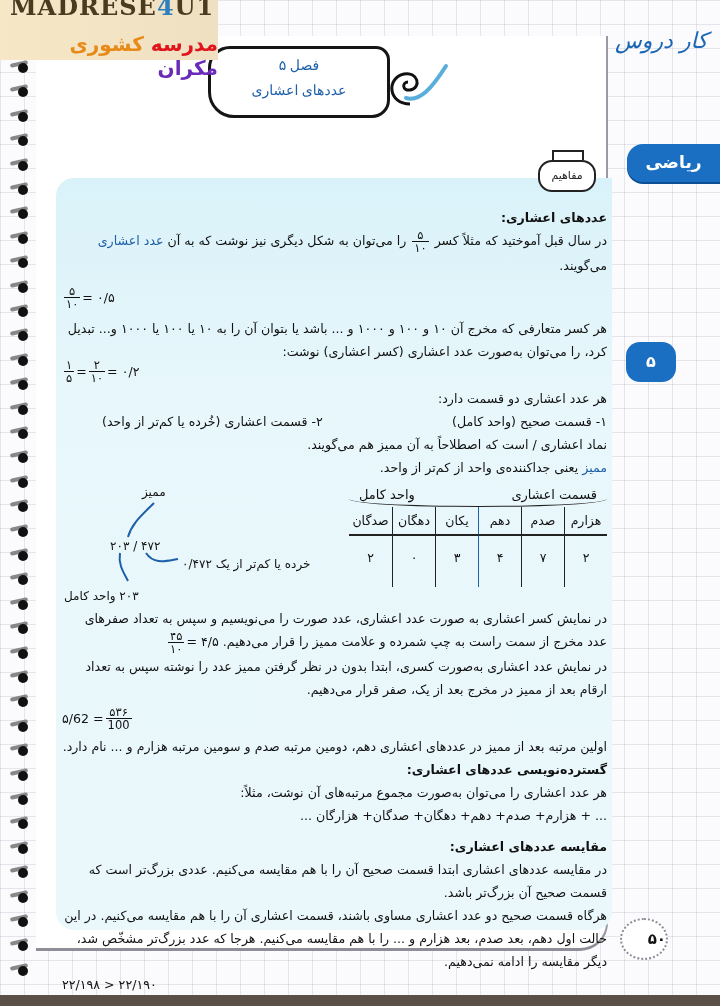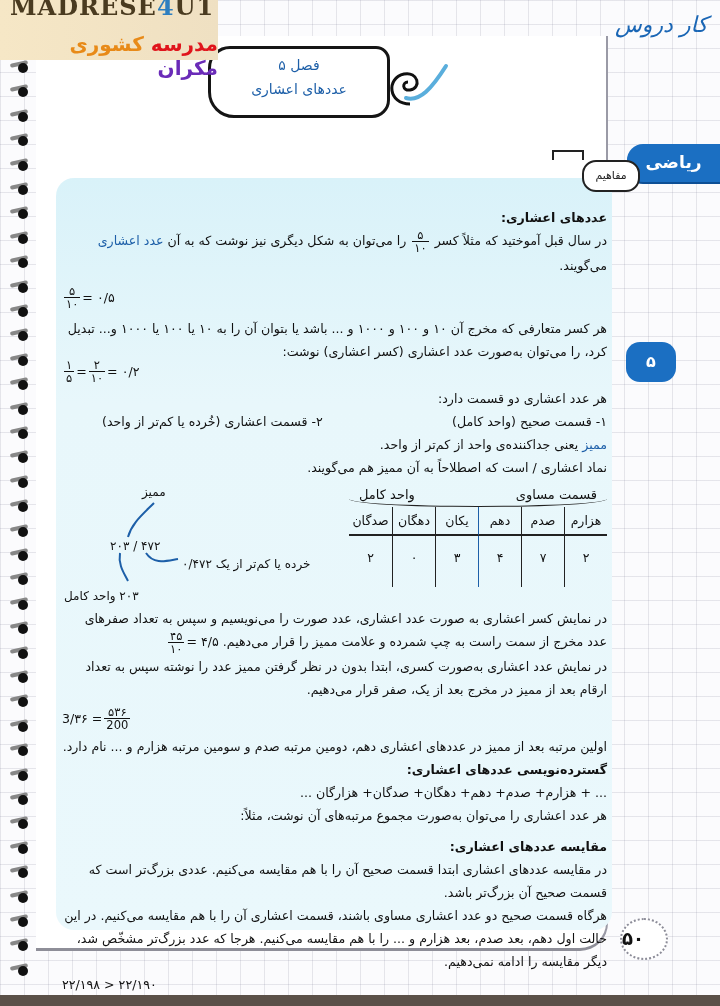--- a/index.html
+++ b/index.html
@@ -29,41 +29,41 @@
   }
   .watermark { position:absolute; left:0; top:0; width:218px; height:60px; background:linear-gradient(90deg,#f6e7c6,#efe0c2); z-index:5; }
   .wm-top { position:absolute; left:10px; top:-8px; font-family:"DejaVu Serif", serif; font-size:24px; font-weight:bold; color:#4a3b20; letter-spacing:1px; }
   .wm-top .four { color:#2e7fc0; }
   .wm-bottom { position:absolute; left:8px; top:32px; font-size:20px; font-weight:bold; direction:rtl; }
   .wm-bottom .w1 { color:#e0151c; } .wm-bottom .w2 { color:#e88a18;margin-top:32px; } .wm-bottom .w3 { color:#6a2bb8; }
 
   .chapter-box {
     position:absolute; left:208px; top:46px; width:176px; height:66px;
     border:3px solid #151515; border-radius:22px 14px 18px 26px; background:#fff;
-    text-align:center; direction:rtl; color:#1d5fa8; z-index:3;
+    text-align:center; direction:rtl; color:#1d5fa8; z-index:3;font-family:Liberation Serif, serif;
   }
   .chapter-num { font-size:14px; margin-top:8px; }
   .chapter-title { font-size:14px; margin-top:8px; }
   .swirl { position:absolute; left:380px; top:58px; width:70px; height:52px; z-index:4; }
 
-  .brand { position:absolute; left:615px; top:12px; font-family:"DejaVu Serif", serif; font-style:italic; font-size:22px; color:#1a66b5; direction:rtl; }
+  .brand { position:absolute; left:615px; top:28px; font-family:"DejaVu Serif", serif; font-style:italic; font-size:22px; color:#1a66b5; direction:rtl; }
   .subject-tab {
     position:absolute; left:627px; top:144px; width:93px; height:38px;
     background:#1b6fc2; border-radius:16px 0 0 16px; color:#fff; font-weight:bold; font-size:17px;
     text-align:center; line-height:36px; direction:rtl; box-shadow:0 2px 0 #0d4f95;
   }
   .chapter-tab {
     position:absolute; left:626px; top:342px; width:50px; height:40px;
     background:#1b6fc2; border-radius:14px; color:#fff; font-weight:bold; font-size:16px;
     text-align:center; line-height:40px;
   }
 
   .jar { position:absolute; left:538px; top:150px; width:58px; height:42px; z-index:4; }
   .jar-lid { position:absolute; left:14px; top:0; width:28px; height:8px; border:2px solid #222; border-bottom:none; background:#fff; }
-  .jar-body { position:absolute; left:0; top:10px; width:54px; height:28px; border:2px solid #222; border-radius:14px; background:#fff; text-align:center; font-size:11px; line-height:28px; color:#222; direction:rtl;margin-left:44px; }
+  .jar-body { position:absolute; left:0; top:10px; width:54px; height:28px; border:2px solid #222; border-radius:14px; background:#fff; text-align:center; font-size:11px; line-height:28px; color:#222; direction:rtl; }
 
   .concept-box {
     position:absolute; left:56px; top:178px; width:556px; height:752px;
     background:linear-gradient(180deg,#d9f2f9 0%,#e8f7fb 30%,#eaf8fc 100%);
     border-radius:18px 0 18px 18px;
   }
   .content { position:absolute; left:62px; top:206px; width:545px; direction:rtl; text-align:right; font-size:12.6px; line-height:23px; color:#111; }
   .content p { margin:0; }
   .h { font-weight:bold; }
   .blue { color:#1d5fa8; }
@@ -79,21 +79,21 @@
   .pv-grid { display:grid; grid-template-columns:repeat(6,1fr); font-size:12.5px; text-align:center; }
   .pv-grid div { border-left:1.5px solid #222; }
   .pv-grid div:nth-child(6n) { border-left:none; }
   .pv-grid .hc { border-bottom:2px solid #222; padding:2px 0; }
   .pv-grid .vc { padding:10px 0 18px; }
   .pv-grid .sep { border-left:1.5px solid #1d5fa8; }
   .diagram { position:absolute; left:0; top:0; width:260px; height:128px; direction:ltr; }
   .diagram span { position:absolute; font-size:12px; white-space:nowrap; direction:rtl; }
   .compare { direction:ltr; text-align:left; margin-top:4px; }
 
-  .page-badge { position:absolute; left:620px; top:918px; width:44px; height:38px; border:2px dotted #8c8c98; border-radius:50%; text-align:left; line-height:38px; font-weight:bold; font-size:18px; color:#111; background:#fff; }
+  .page-badge { position:absolute; left:620px; top:918px; width:44px; height:38px; border:2px dotted #8c8c98; border-radius:50%; text-align:right; line-height:38px; font-weight:bold; font-size:15px; color:#111; background:#fff; }
 </style>
 </head>
 <body>
 
 <div class="page">
   <div class="rings">
       <div class="ring" style="top: 0px;"></div>
       <div class="ring" style="top: 24.4px;"></div>
       <div class="ring" style="top: 48.8px;"></div>
       <div class="ring" style="top: 73.2px;"></div>
@@ -187,27 +187,27 @@
           <span class="num">۲</span>
           <span class="den">۱۰</span>
         </span>
       <span>= ۰/۲</span>
     </div>
     <p>هر عدد اعشاری دو قسمت دارد:</p>
     <div class="two-col">
       <span>۱- قسمت صحیح (واحد کامل)</span>
       <span style="margin-left:40px">۲- قسمت اعشاری (خُرده یا کم‌تر از واحد)</span>
     </div>
+    <p>نماد اعشاری / است که اصطلاحاً به آن ممیز هم می‌گویند.</p>
     <p><span class="blue">ممیز</span> <span>یعنی جداکننده‌ی واحد از کم‌تر از واحد.</span></p>
-    <p>نماد اعشاری / است که اصطلاحاً به آن ممیز هم می‌گویند.</p>
 
     <div class="block-area">
       <div class="pv-table">
         <div class="pv-head">
-          <span>قسمت مساوی</span>
+          <span>قسمت اعشاری</span>
           <span>واحد کامل</span>
         </div>
         <div class="pv-grid">
           <div class="hc">هزارم</div>
           <div class="hc">صدم</div>
           <div class="hc sep">دهم</div>
           <div class="hc">یکان</div>
           <div class="hc">دهگان</div>
           <div class="hc">صدگان</div>
           <div class="vc">۲</div>
@@ -229,30 +229,30 @@
           <path d="M84 74 C92 86 104 82 116 80" fill="none" stroke="#1d5fa8" stroke-width="2"></path>
         </svg>
       </div>
     </div>
 
     <p><span>در نمایش کسر اعشاری به صورت عدد اعشاری، عدد صورت را می‌نویسیم و سپس به تعداد صفرهای عدد مخرج از سمت راست به چپ شمرده و علامت ممیز را قرار می‌دهیم.</span>
       <span class="ltr-math" style="display:inline-block"><span class="frac"><span class="num">۴۵</span><span class="den">۱۰</span></span><span>= ۴/۵</span></span>
     </p>
     <p>در نمایش عدد اعشاری به‌صورت کسری، ابتدا بدون در نظر گرفتن ممیز عدد را نوشته سپس به تعداد ارقام بعد از ممیز در مخرج بعد از یک، صفر قرار می‌دهیم.</p>
     <div class="eq-line ltr-math" style="height:34px">
-      <span>3/۳۶ =</span>
+      <span>۵/62 =</span>
       <span class="frac">
           <span class="num">۵۳۶</span>
-          <span class="den">200</span>
+          <span class="den">100</span>
         </span>
     </div>
     <p>اولین مرتبه بعد از ممیز در عددهای اعشاری دهم، دومین مرتبه صدم و سومین مرتبه هزارم و ... نام دارد.</p>
     <p class="h">گسترده‌نویسی عددهای اعشاری:</p>
+    <p>هر عدد اعشاری را می‌توان به‌صورت مجموع مرتبه‌های آن نوشت، مثلاً:</p>
     <p>... + هزارم+ صدم+ دهم+ دهگان+ صدگان+ هزارگان ...</p>
-    <p>هر عدد اعشاری را می‌توان به‌صورت مجموع مرتبه‌های آن نوشت، مثلاً:</p>
     <p class="h" style="margin-top:8px">مقایسه عددهای اعشاری:</p>
     <p>در مقایسه عددهای اعشاری ابتدا قسمت صحیح آن را با هم مقایسه می‌کنیم. عددی بزرگ‌تر است که قسمت صحیح آن بزرگ‌تر باشد.</p>
     <p>هرگاه قسمت صحیح دو عدد اعشاری مساوی باشند، قسمت اعشاری آن را با هم مقایسه می‌کنیم. در این حالت اول دهم، بعد صدم، بعد هزارم و ... را با هم مقایسه می‌کنیم. هرجا که عدد بزرگ‌تر مشخّص شد، دیگر مقایسه را ادامه نمی‌دهیم.</p>
     <p class="compare">۲۲/۱۹۸ &gt; ۲۲/۱۹۰</p>
   </div>
 
   <div class="page-badge">۵۰</div>
 </div>
 <div class="bottom-strip"></div>
 

